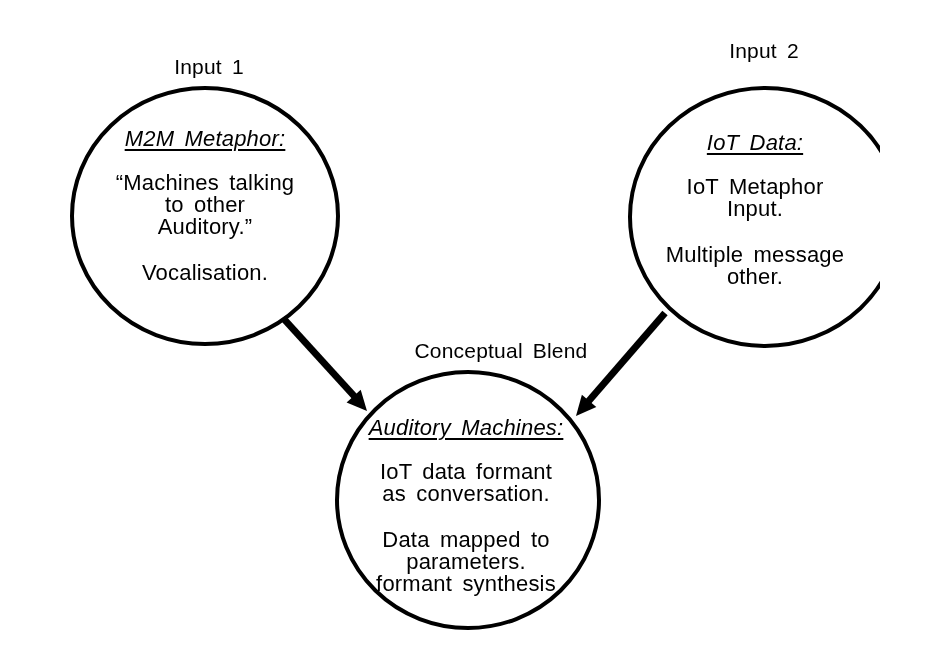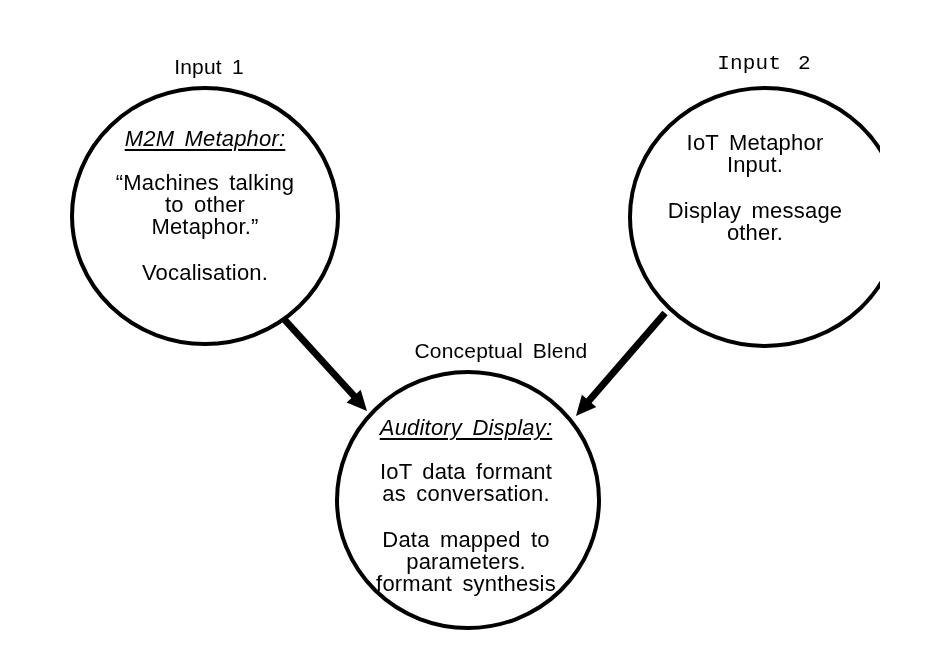--- a/index.html
+++ b/index.html
@@ -92,49 +92,50 @@
     </g>
 
     <g>
       <line x1="665" y1="313" x2="587" y2="403"></line>
       <polygon points="576,416 581.9,394.7 596.3,407.1"></polygon>
     </g>
   </svg>
 
   <div class="node-label" style="left:149px; top:55px; width:120px;">Input 1</div>
 
-  <div class="node-label" style="left:704px; top:52px; width:120px;font-family:Liberation Mono, monospace;">Input 2</div>
+  <div class="node-label" style="left:704px; top:39px; width:120px;">Input 2</div>
 
   <div class="node-label" style="left:411px; top:339px; width:180px;">Conceptual Blend</div>
 
   <div class="node-text" style="left:85px; top:128px; width:240px;">
     <div class="node-title">M2M Metaphor:</div>
     <div class="para first">
       <div class="tline">“Machines talking</div>
       <div class="tline">to other</div>
-      <div class="tline">Metaphor.”</div>
+      <div class="tline">Auditory.”</div>
     </div>
     <div class="para">
       <div class="tline">Vocalisation.</div>
     </div>
   </div>
 
   <div class="node-text" style="left:635px; top:132px; width:240px;">
+    <div class="node-title">IoT Data:</div>
     <div class="para first">
       <div class="tline">IoT Metaphor</div>
       <div class="tline">Input.</div>
     </div>
     <div class="para">
-      <div class="tline">Display message</div>
+      <div class="tline">Multiple message</div>
       <div class="tline">other.</div>
     </div>
   </div>
 
   <div class="node-text" style="left:346px; top:417px; width:240px;">
-    <div class="node-title">Auditory Display:</div>
+    <div class="node-title">Auditory Machines:</div>
     <div class="para first">
       <div class="tline">IoT data formant</div>
       <div class="tline">as conversation.</div>
     </div>
     <div class="para">
       <div class="tline">Data mapped to</div>
       <div class="tline">parameters.</div>
       <div class="tline">formant synthesis</div>
     </div>
   </div>

